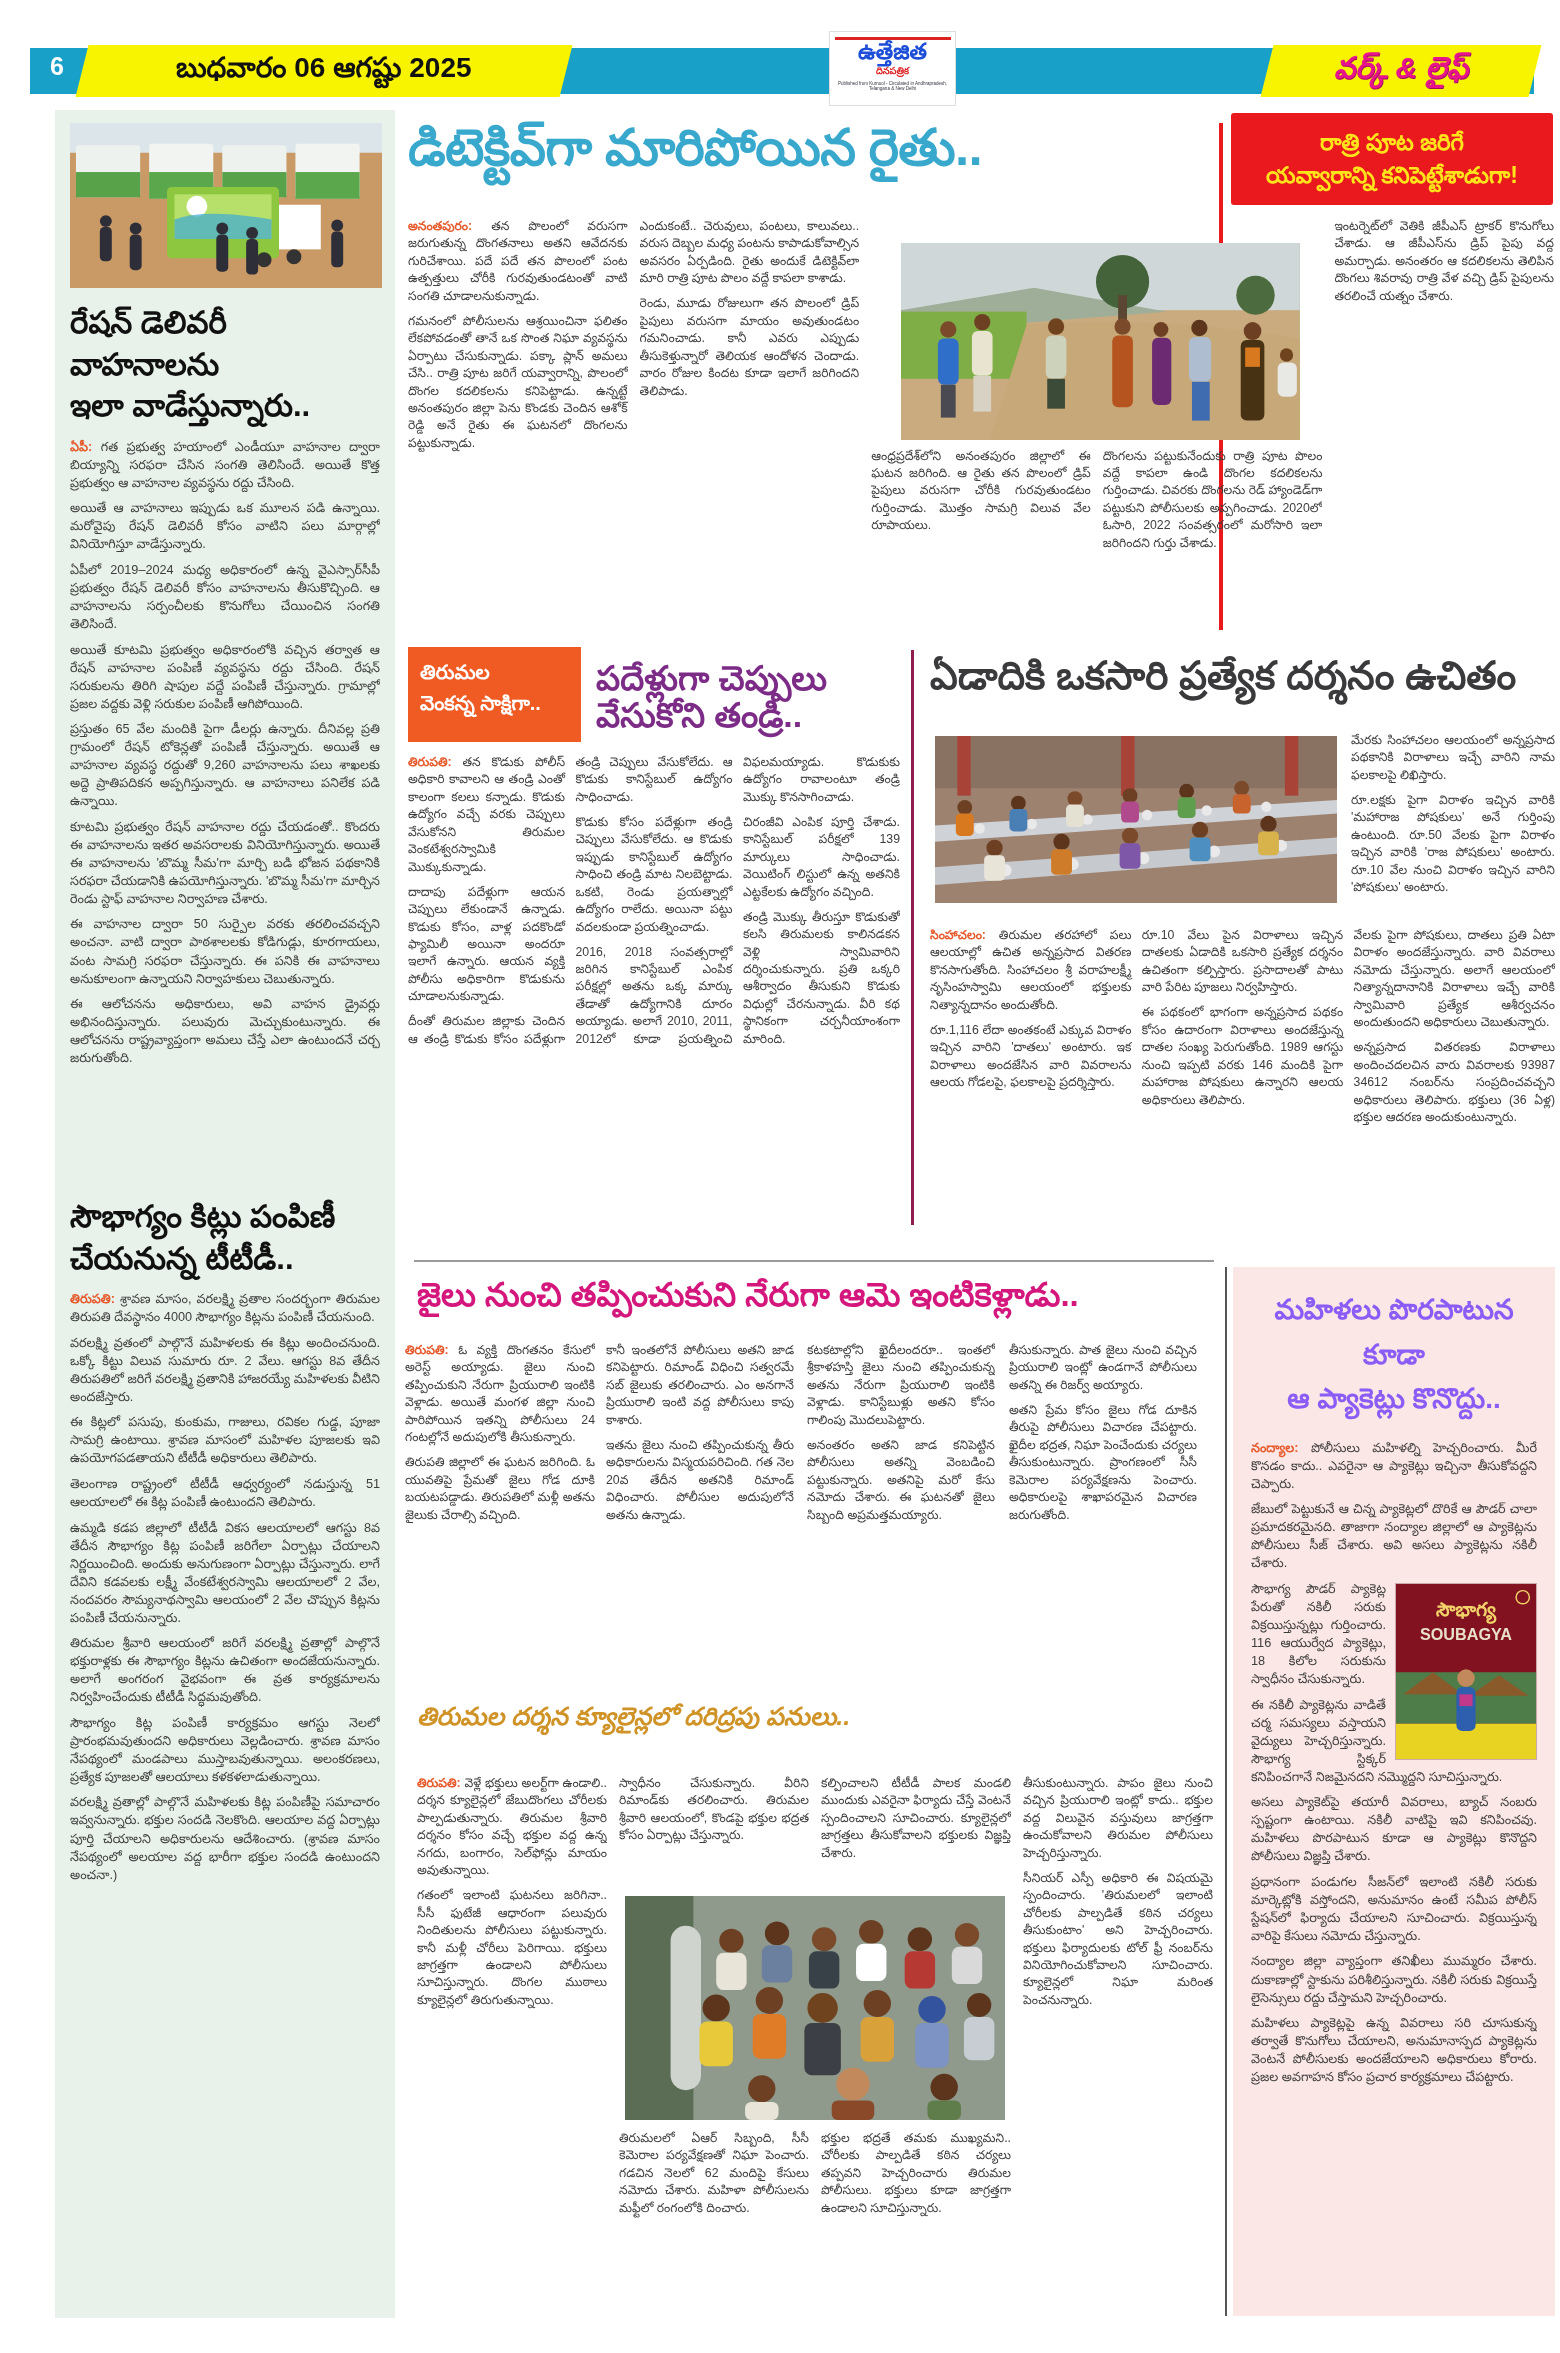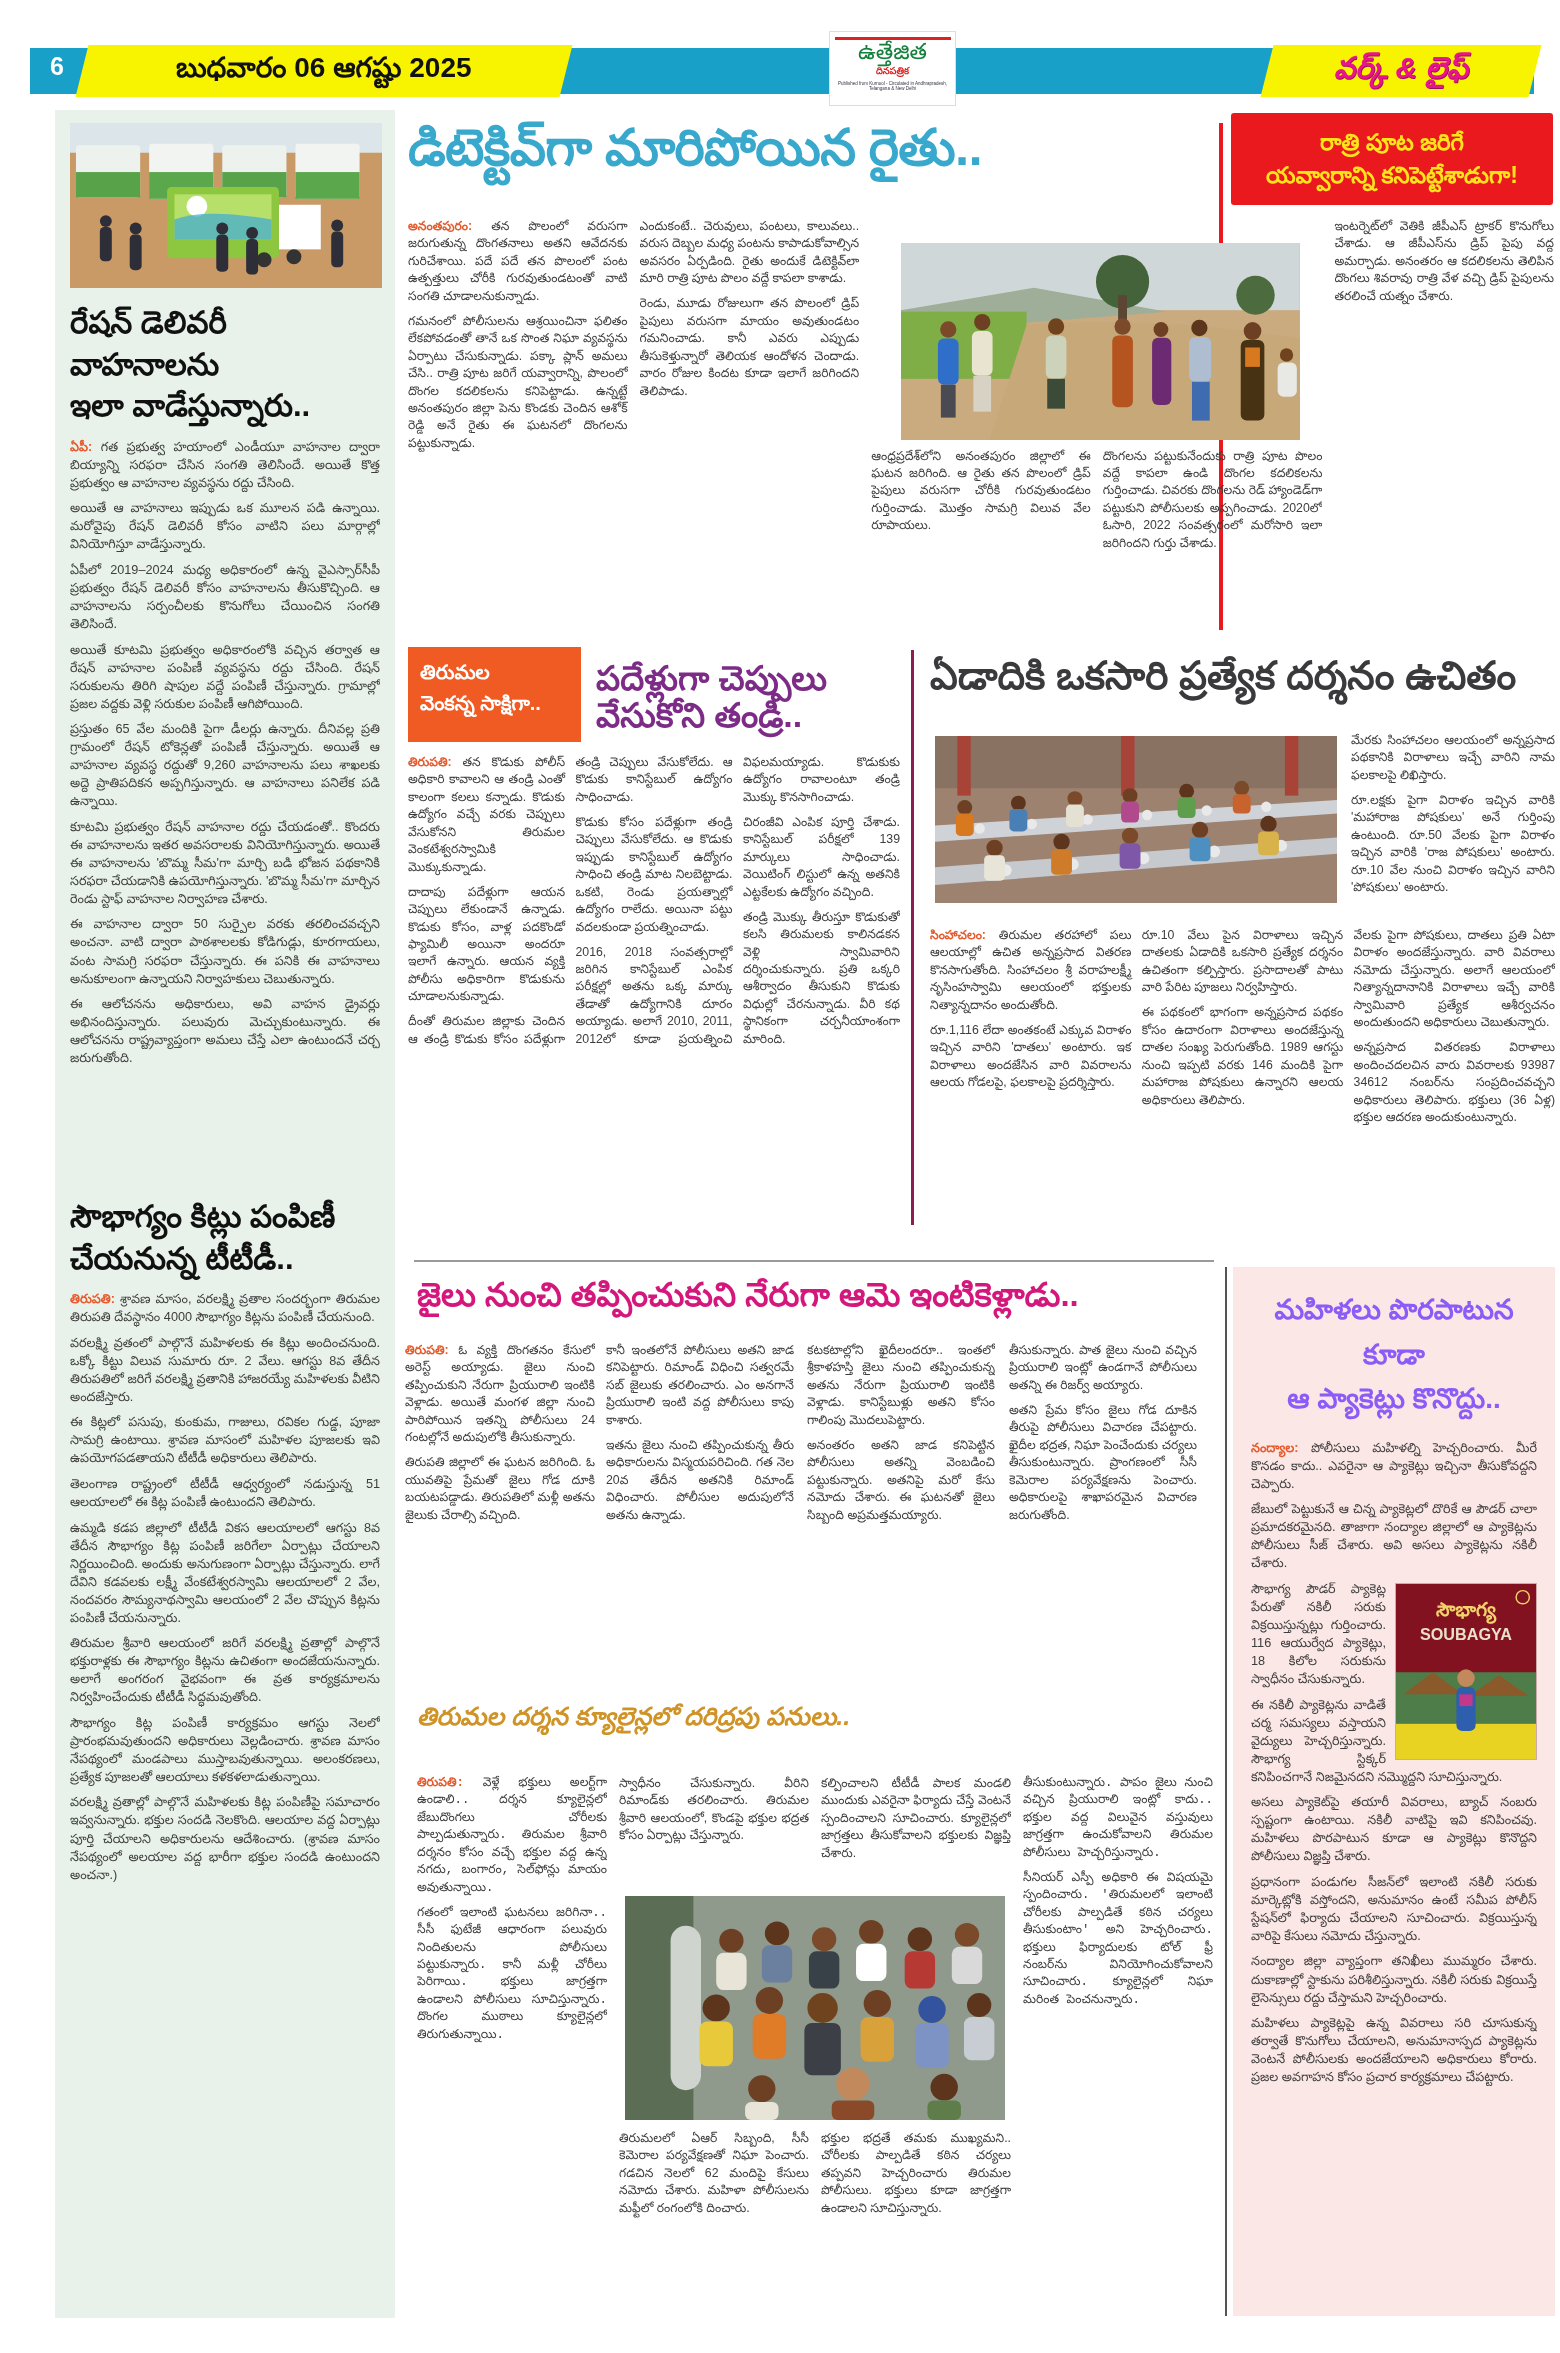--- a/index.html
+++ b/index.html
@@ -10,21 +10,21 @@
   .band { position:absolute; left:30px; top:48px; width:1504px; height:46px; background:#18a0c9; }
   .pagenum { position:absolute; left:39px; top:52px; width:36px; color:#fff; font-size:25px; font-weight:bold; text-align:center; }
   .plate { position:absolute; background:#f8f400; transform:skewX(-14deg); display:flex; align-items:center; justify-content:center; }
   .plate-inner { transform:skewX(14deg); white-space:nowrap; }
   .date-plate { left:82px; top:45px; width:484px; height:52px; }
   .date-plate .plate-inner { font-size:28px; font-weight:bold; color:#111; }
   .work-plate { left:1267px; top:45px; width:268px; height:52px; }
   .work-plate .plate-inner { font-size:30px; font-weight:bold; font-style:italic; color:#e8148c; text-shadow:0.7px 0.7px 0 #9e0d60; }
   .masthead { position:absolute; left:829px; top:31px; width:127px; height:75px; background:#fff; border:0.7px solid #ddd; text-align:center; padding-top:4.5px; }
   .masthead .m-top { height:3.7px; background:#d22; margin:0 4.5px; }
-  .masthead .m-title { font-size:22.4px; font-weight:normal; color:#15803d; line-height:1.1; }
+  .masthead .m-title { font-size:22.4px; font-weight:bold; color:#1d4ed8; line-height:1.1; }
   .masthead .m-sub { font-size:9.7px; font-weight:bold; color:#d22; }
   .masthead .m-tag { font-size:4.5px; color:#334; margin-top:2.2px; }
 
   
   .body-text { font-size:12.3px; line-height:1.42; color:#3d3d3d; text-align:justify; overflow:hidden; }
   .body-text p { margin-bottom:7.5px; }
   .dateline { font-weight:bold; color:#e55b2d; }
   .lead-wrap { margin-bottom:7.5px; }
 
   
@@ -59,21 +59,21 @@
 
   
   .jail-headline { position:absolute; left:417px; top:1276px; width:798px; height:60px; color:#d4177c; font-size:33px; font-weight:bold; }
   .jail-body { position:absolute; left:405px; top:1342px; width:796px; height:341px; column-count:4; column-gap:12px; }
 
   
   .queue-headline { position:absolute; left:417px; top:1702px; width:798px; height:63px; color:#cf9327; font-size:25px; font-weight:bold; font-style:italic; }
   .queue-body { position:absolute; left:417px; top:1775px; width:796px; height:541px; display:grid; grid-template-columns:repeat(4,1fr); grid-template-rows:110px 233px auto; gap:6px 12px; }
   .queue-body .cell { overflow:hidden; }
   .queue-photo-cell { grid-column:2 / 4; grid-row:2; padding:4.5px 6px; }
-  .q-span { grid-row:1 / 4;font-family:Liberation Mono, monospace; }
+  .q-span { grid-row:1 / 4; }
 
   
   .pink-box { position:absolute; left:1233px; top:1267px; width:322px; height:1049px; background:#fbe7e5; padding:16.4px 18px; overflow:hidden; }
   .pink-box h2 { text-align:center; color:#8b5cf6; font-size:28px; font-weight:bold; line-height:1.6; margin:4.5px 0 16.4px 0; }
   .pink-box .body-text { font-size:12.7px; }
   .packet-fig { float:right; width:142px; height:177px; margin:3px 0 6px 9px; border:0.7px solid #caa; }
 
   figure.photo { background:#86efac; }
   figure.photo svg { display:block; width:100%; height:100%; }
 </style>

